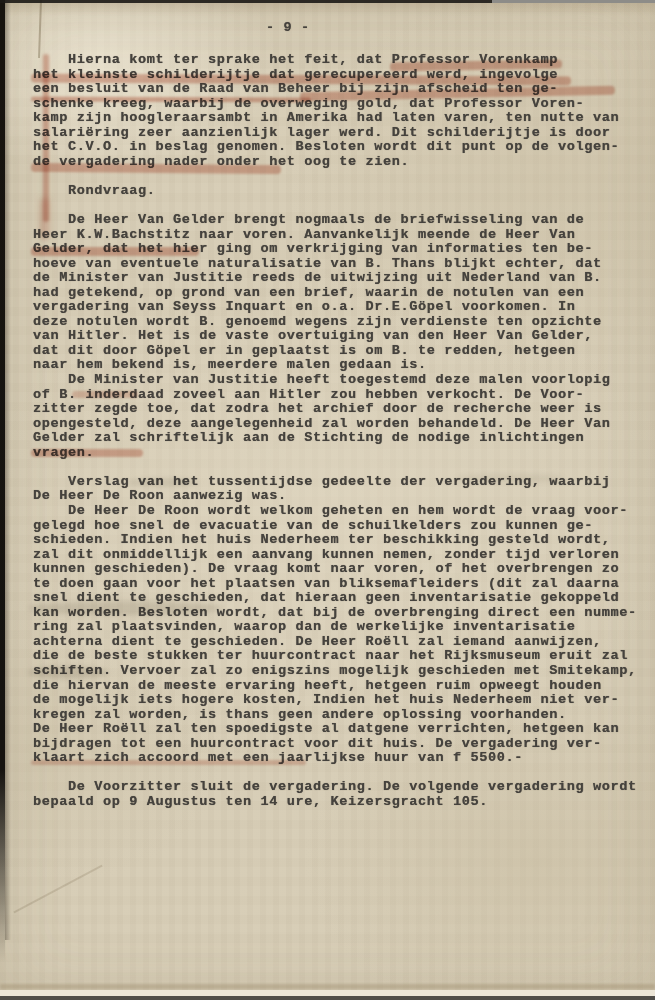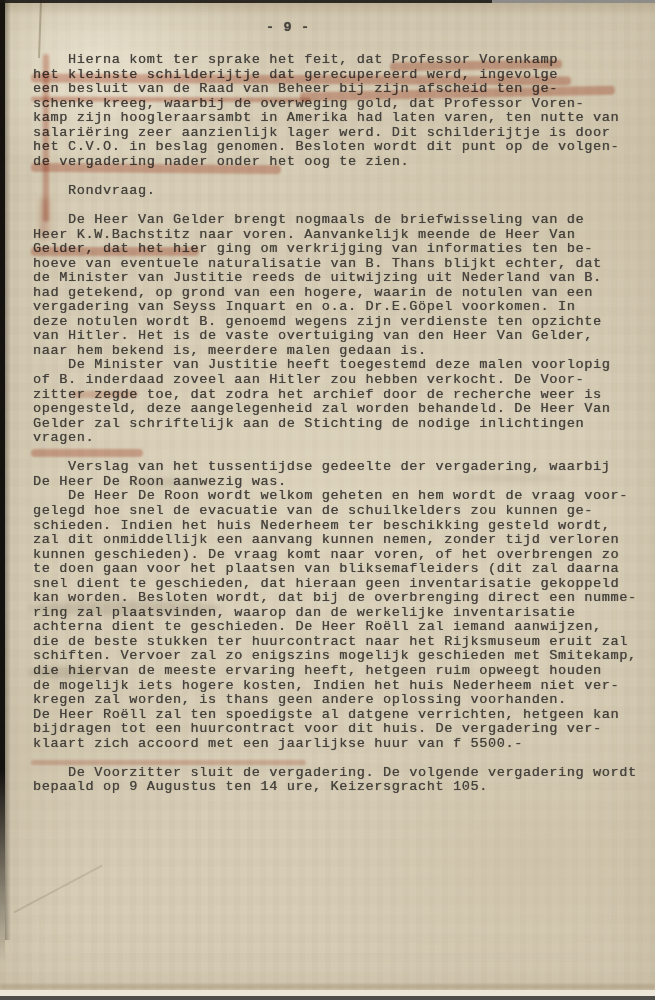--- a/index.html
+++ b/index.html
@@ -22,21 +22,21 @@
   }
   .page-number{
     position:absolute;left:266px;top:20px;
     font-size:13.5px;letter-spacing:0.65px;font-weight:bold;
     color:var(--ink,#45423d);
     text-shadow:0 0 0.8px rgba(70,65,58,0.65);
   }
   .text-block{
     position:absolute;left:33px;top:53px;width:615px;
     color:var(--ink,#45423d);
-    font-size:13.5px;letter-spacing:0.65px;font-weight:normal;
+    font-size:13.5px;letter-spacing:0.65px;font-weight:bold;
     text-shadow:0 0 0.8px rgba(70,65,58,0.60), 0.3px 0.4px 0.6px rgba(70,65,58,0.35);
   }
   .line{height:14.55px;line-height:14.55px;white-space:pre;}
   
   .mark{position:absolute;pointer-events:none;}
   .red{
     background:var(--red-pencil,#c1624a);
     opacity:0.42;border-radius:4px;
     filter:blur(1.1px);
     mix-blend-mode:multiply;
@@ -77,24 +77,25 @@
       <div class="line">het C.V.O. in beslag genomen. Besloten wordt dit punt op de volgen-</div>
       <div class="line">de vergadering nader onder het oog te zien.</div>
       <div class="line"> </div>
       <div class="line">    Rondvraag.</div>
       <div class="line"> </div>
       <div class="line">    De Heer Van Gelder brengt nogmaals de briefwisseling van de</div>
       <div class="line">Heer K.W.Bachstitz naar voren. Aanvankelijk meende de Heer Van</div>
       <div class="line">Gelder, dat het hier ging om verkrijging van informaties ten be-</div>
       <div class="line">hoeve van eventuele naturalisatie van B. Thans blijkt echter, dat</div>
       <div class="line">de Minister van Justitie reeds de uitwijzing uit Nederland van B.</div>
-      <div class="line">had getekend, op grond van een hogere, waarin de notulen van een</div>
+      <div class="line">had getekend, op grond van een brief, waarin de notulen van een</div>
       <div class="line">vergadering van Seyss Inquart en o.a. Dr.E.Göpel voorkomen. In</div>
       <div class="line">deze notulen wordt B. genoemd wegens zijn verdienste ten opzichte</div>
       <div class="line">van Hitler. Het is de vaste overtuiging van den Heer Van Gelder,</div>
+      <div class="line">dat dit door Göpel er in geplaatst is om B. te redden, hetgeen</div>
       <div class="line">naar hem bekend is, meerdere malen gedaan is.</div>
       <div class="line">    De Minister van Justitie heeft toegestemd deze malen voorlopig</div>
       <div class="line">of B. inderdaad zoveel aan Hitler zou hebben verkocht. De Voor-</div>
       <div class="line">zitter zegde toe, dat zodra het archief door de recherche weer is</div>
       <div class="line">opengesteld, deze aangelegenheid zal worden behandeld. De Heer Van</div>
       <div class="line">Gelder zal schriftelijk aan de Stichting de nodige inlichtingen</div>
       <div class="line">vragen.</div>
       <div class="line"> </div>
       <div class="line">    Verslag van het tussentijdse gedeelte der vergadering, waarbij</div>
       <div class="line">De Heer De Roon aanwezig was.</div>

